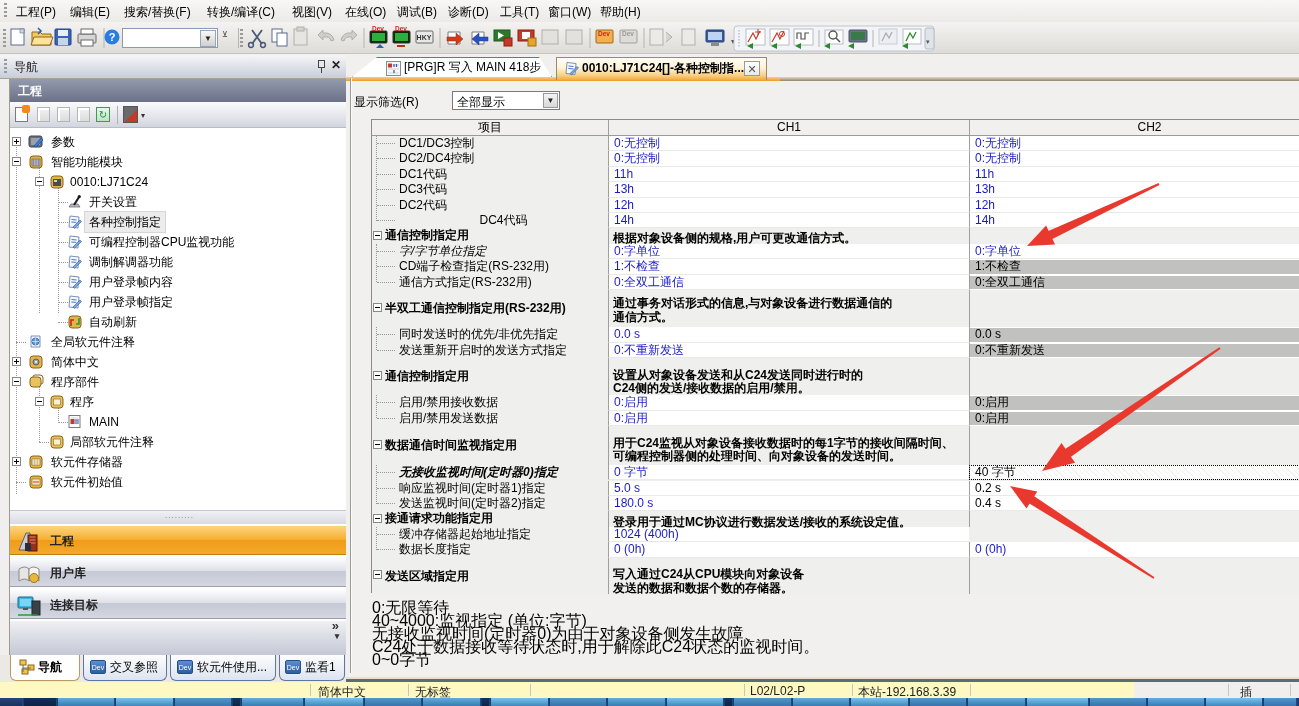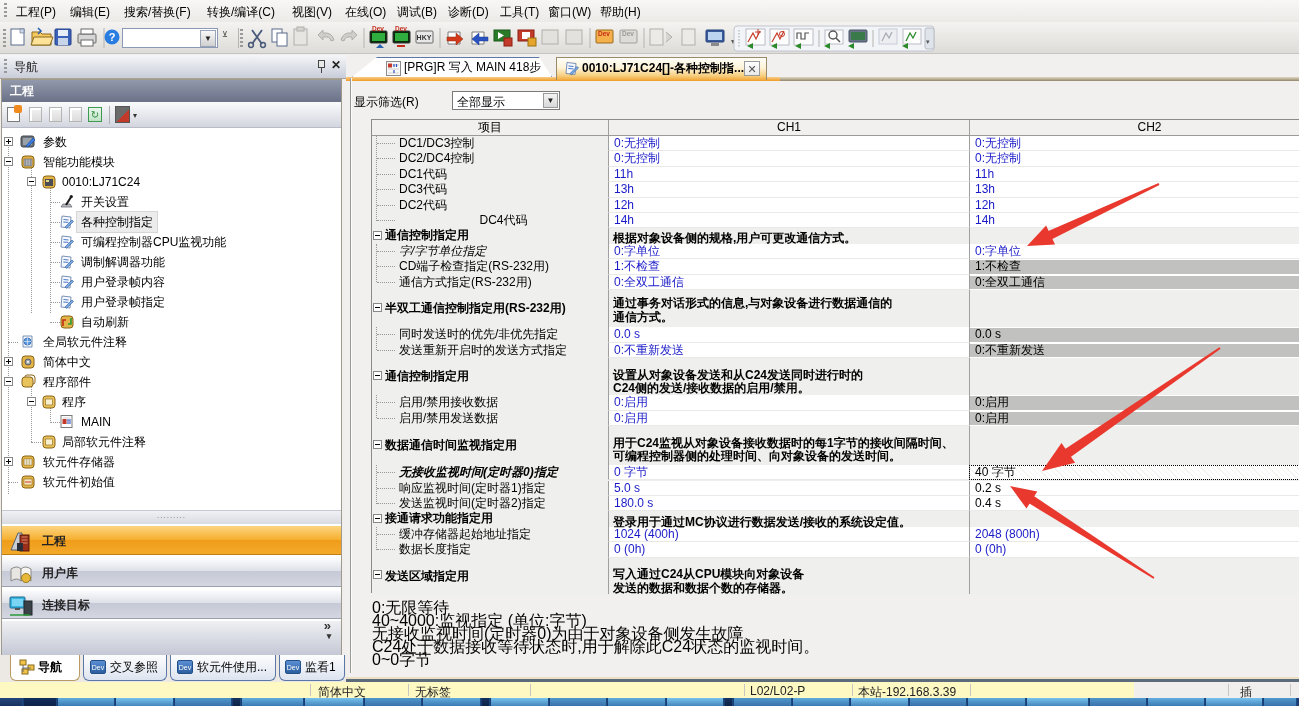--- a/index.html
+++ b/index.html
@@ -6,21 +6,21 @@
 .abs{position:absolute;}
 
 #menubar{left:0;top:0;width:1299px;height:22px;background:linear-gradient(#f8f7f6,#eceae7);}
 #menubar span{position:absolute;top:4px;font-size:12px;}
 
 #toolbar{left:0;top:22px;width:1299px;height:32px;background:linear-gradient(#f4f3f1,#dddcd8);border-bottom:1px solid #c6c5c1;}
 .grip{position:absolute;top:7px;width:3px;height:18px;background:repeating-linear-gradient(#9a9a9a 0 2px,transparent 2px 4px);}
 
 #nav{left:0;top:54px;width:346px;height:628px;background:#f0efed;}
 #navtitle{left:0;top:1px;width:346px;height:24px;background:linear-gradient(#f5f6f8,#c9cdd9);border-bottom:1px solid #a9a396;}
-#navbody{left:1px;top:25px;width:341px;height:577px;border:1px solid #a09a8c;background:#fff;}
+#navbody{left:9px;top:25px;width:341px;height:577px;border:1px solid #a09a8c;background:#fff;}
 #gchdr{left:0;top:0;width:339px;height:22px;background:linear-gradient(#9299ac,#6b7187);color:#fff;font-weight:bold;line-height:22px;padding-left:8px;}
 #gctools{left:0;top:22px;width:339px;height:26px;background:linear-gradient(#fbfbfc,#d3d6df);border-bottom:1px solid #b9bcc6;}
 #tree{left:0;top:48px;width:339px;height:340px;background:#fff;position:absolute;}
 .trow{position:absolute;height:20px;line-height:20px;font-size:12px;white-space:nowrap;}
 .pm{position:absolute;width:9px;height:9px;top:5px;border:1px solid #888;background:#fff;}
 .pm i{position:absolute;left:1px;top:3px;width:5px;height:1px;background:#000;}
 .pm.plus u{position:absolute;left:3px;top:1px;width:1px;height:5px;background:#000;}
 .dot{position:absolute;border-top:1px dotted #999;height:1px;}
 .dotv{position:absolute;border-left:1px dotted #999;width:1px;}
 
@@ -782,23 +782,20 @@
       </div>
       <div style="position:absolute;left:241px;top:393.9px;font-weight:bold;white-space:nowrap;z-index:3">登录用于通过MC协议进行数据发送/接收的系统设定值。</div>
 <div class="row" style="top:406.8px;height:15.4px">
         <div class="c1 dcell">
           <div class="dot" style="left:5px;top:7px;width:18px"></div>
           <div class="cell itm" style="padding-left:27px;line-height:15.4px;">缓冲存储器起始地址指定</div>
         </div>
         <div class="c2 vcell">
           <div class="cell vblue" style="line-height:15.4px">1024&nbsp;(400h)</div>
         </div>
-        <div class="c3 vcell vblue">
-          <div class="cell" style="line-height:15.4px">2048&nbsp;(800h)</div>
-        </div>
       </div>
 <div class="row" style="top:422.2px;height:15.4px">
         <div class="c1 dcell">
           <div class="dot" style="left:5px;top:7px;width:18px"></div>
           <div class="cell itm" style="padding-left:27px;line-height:15.4px;">数据长度指定</div>
         </div>
         <div class="c2 vcell">
           <div class="cell vblue" style="line-height:15.4px">0&nbsp;(0h)</div>
         </div>
         <div class="c3 vcell vblue">

